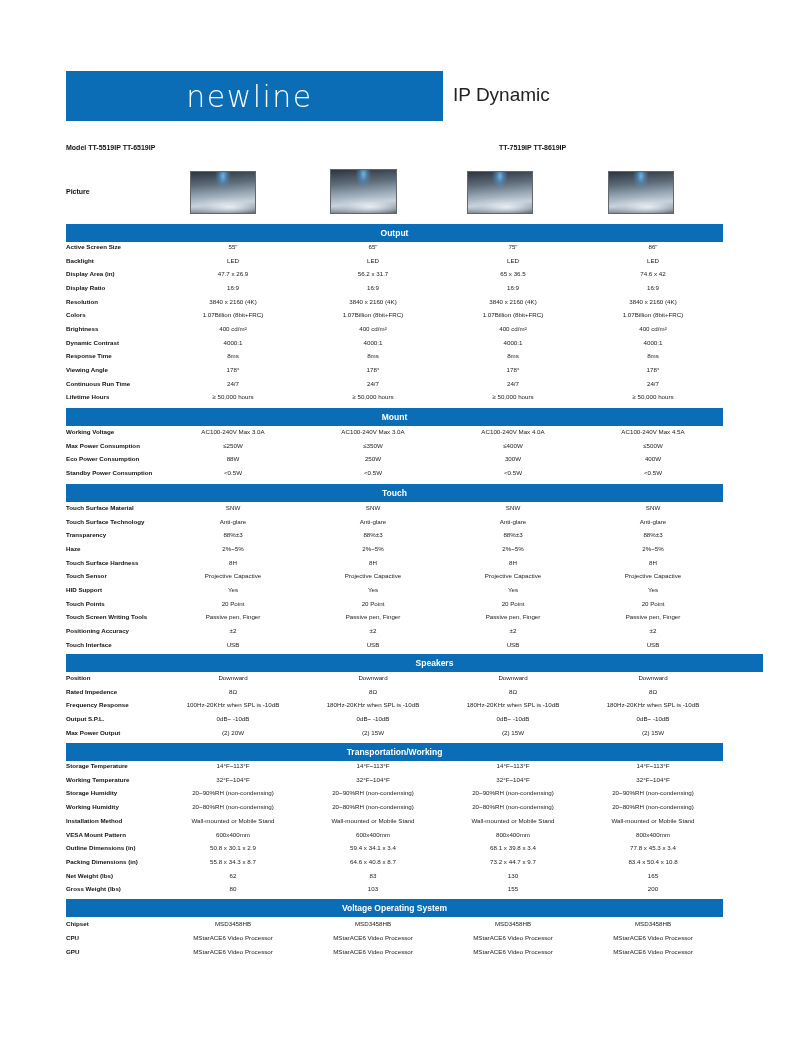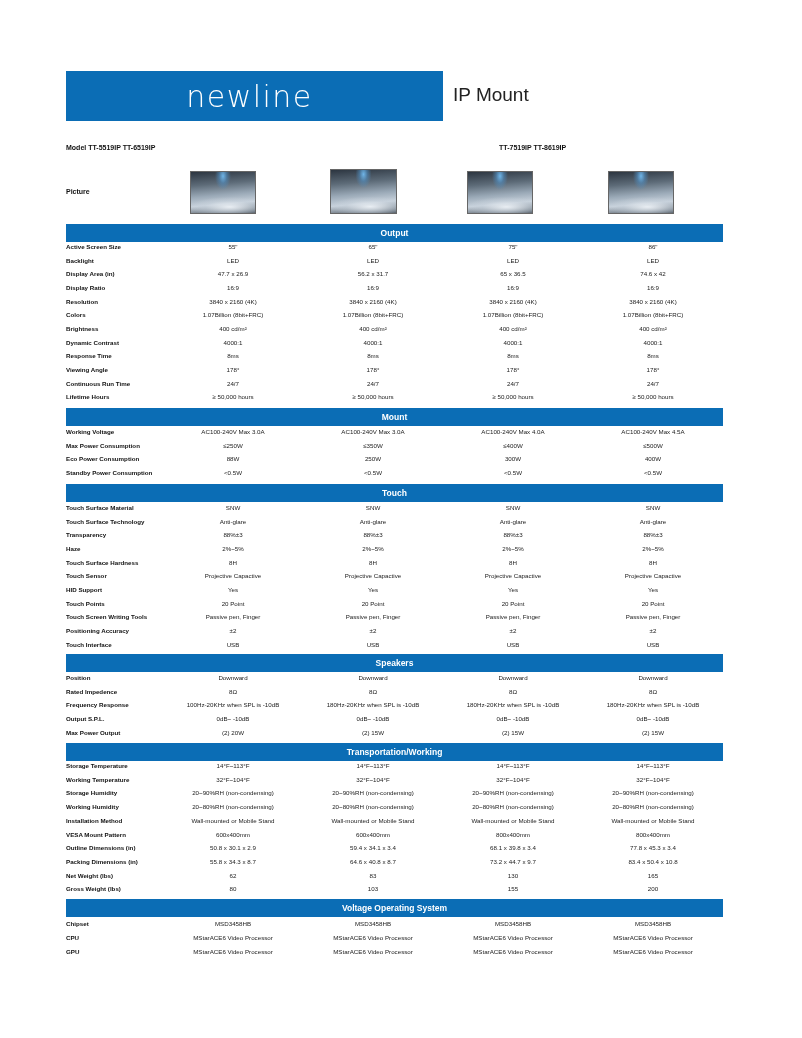--- a/index.html
+++ b/index.html
@@ -26,21 +26,21 @@
   .row { position: absolute; left: 66px; width: 657px; height: 13.6px; font-size: 6.2px; }
   .row .lbl { position: absolute; left: 0; top: 0; font-weight: bold; white-space: nowrap; }
   .row .v { position: absolute; top: 0; width: 140px; text-align: center; white-space: nowrap; color: #222; }
 </style>
 </head>
 <body>
 
 <div class="brand-bar">
   <span class="brand-logo">newline</span>
 </div>
-<div class="series-title">IP Mount</div>
+<div class="series-title">IP Dynamic</div>
 
 <div class="model-left">Model TT-5519IP TT-6519IP</div>
 <div class="model-right">TT-7519IP TT-8619IP</div>
 
 <div class="picture-label">Picture</div>
 <div class="thumb" style="left:190px;"></div>
 <div class="thumb" style="left:330px; top:169px; width:67px; height:45px;"></div>
 <div class="thumb" style="left:467px;"></div>
 <div class="thumb" style="left:608px;"></div>
 
@@ -230,21 +230,21 @@
       <span class="v" style="left: 377px;">±2</span>
       <span class="v" style="left: 517px;">±2</span>
     </div>
     <div class="row" style="top: 640.5px;">
       <span class="lbl">Touch Interface</span>
       <span class="v" style="left: 97px;">USB</span>
       <span class="v" style="left: 237px;">USB</span>
       <span class="v" style="left: 377px;">USB</span>
       <span class="v" style="left: 517px;">USB</span>
     </div>
-    <div class="section-bar" style="top: 654px;">Speakers</div>
+    <div class="section-bar" style="top: 654px; padding-left: 40px;">Speakers</div>
     <div class="row" style="top: 674px;">
       <span class="lbl">Position</span>
       <span class="v" style="left: 97px;">Downward</span>
       <span class="v" style="left: 237px;">Downward</span>
       <span class="v" style="left: 377px;">Downward</span>
       <span class="v" style="left: 517px;">Downward</span>
     </div>
     <div class="row" style="top: 687.7px;">
       <span class="lbl">Rated Impedence</span>
       <span class="v" style="left: 97px;">8Ω</span>

